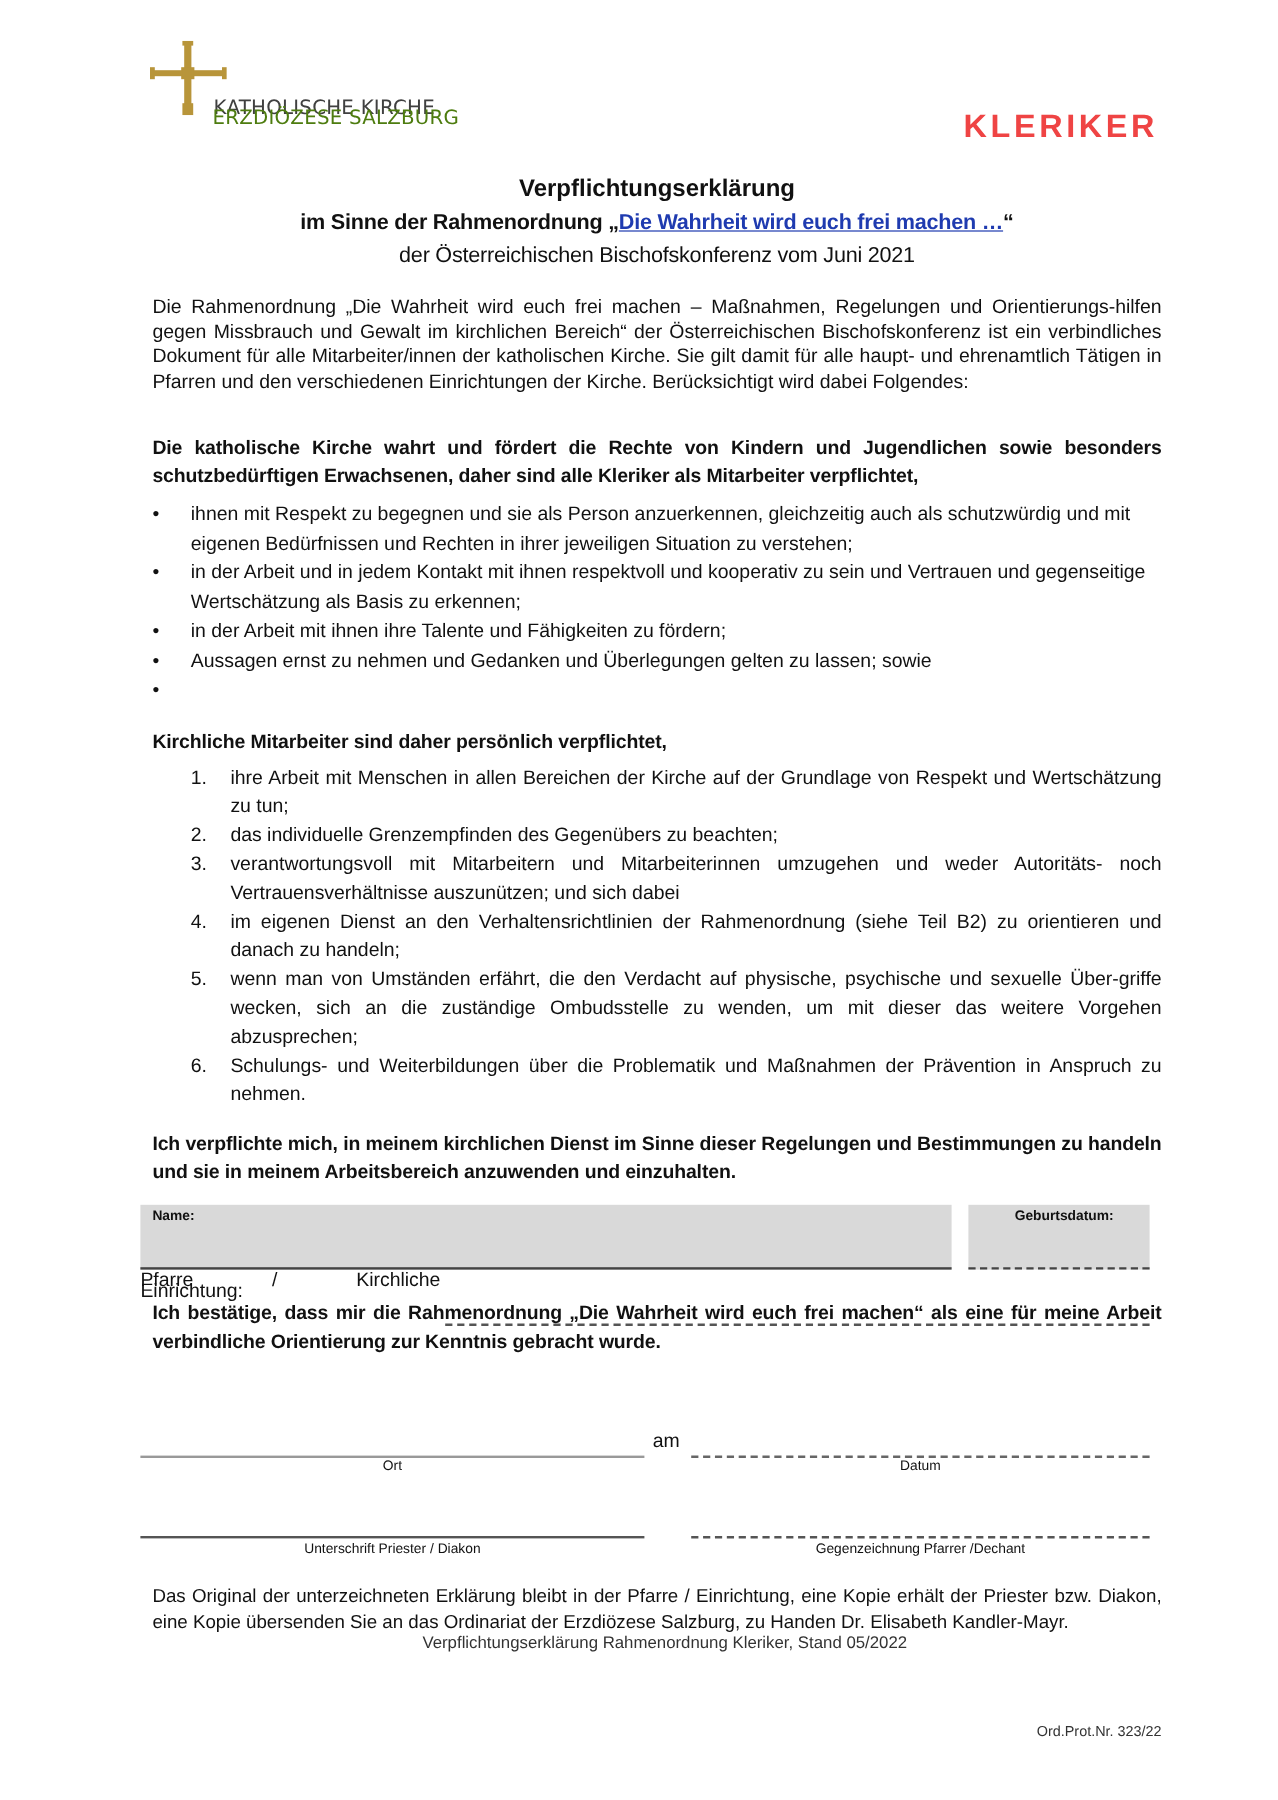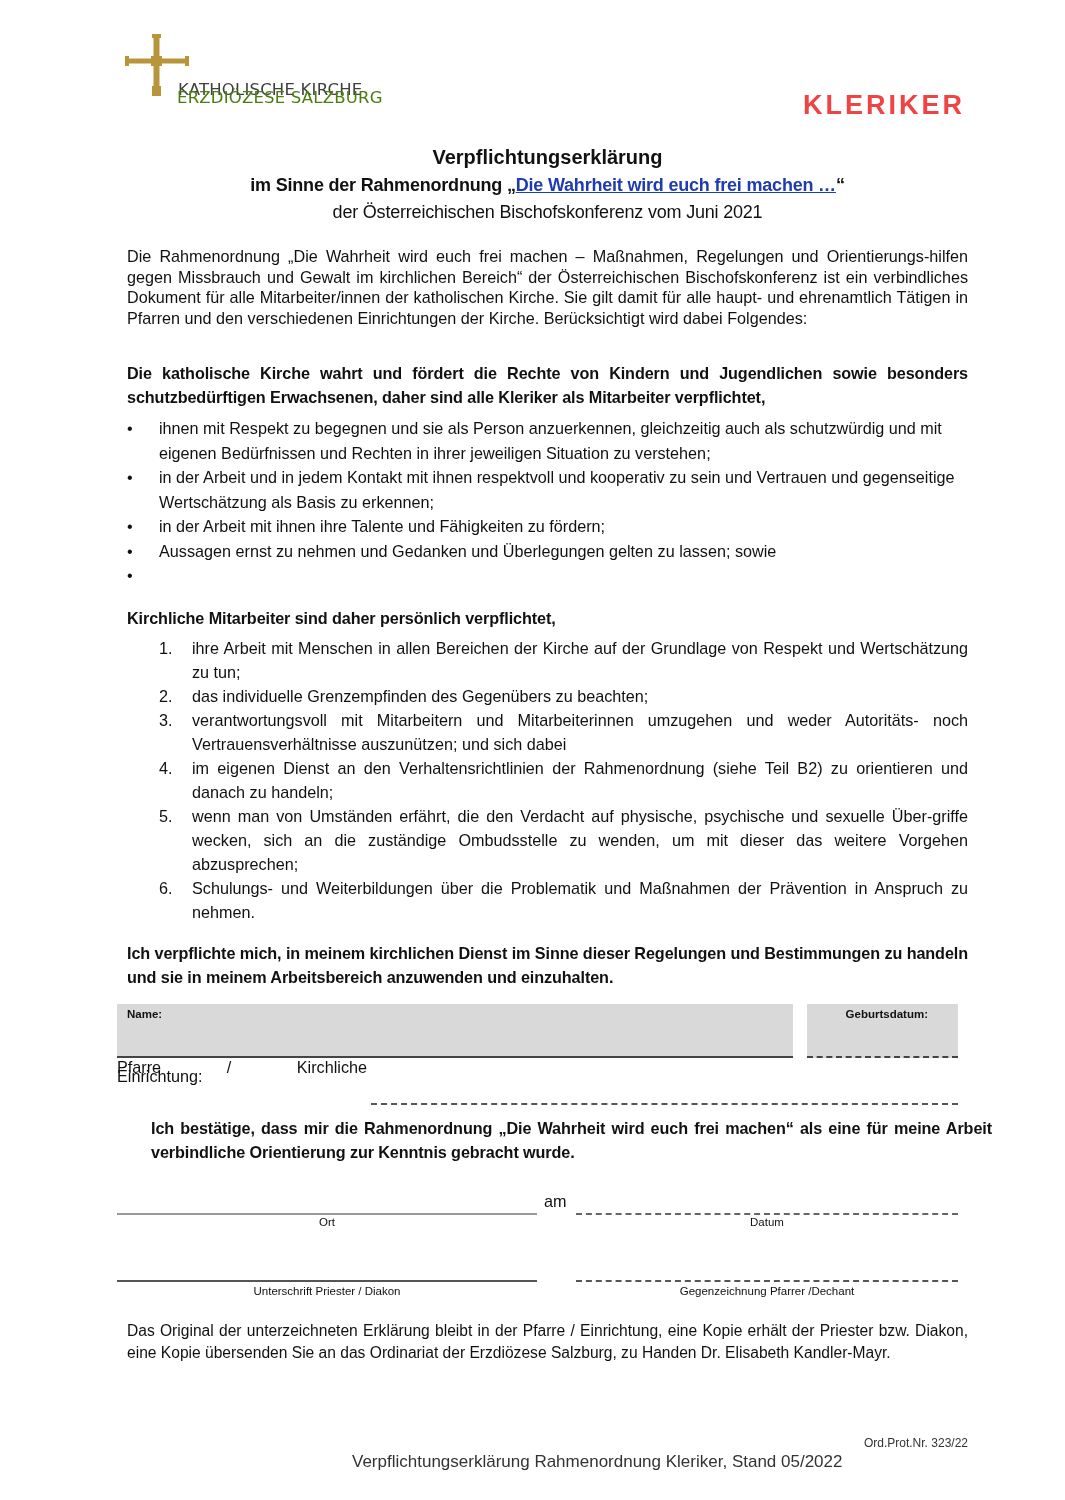--- a/index.html
+++ b/index.html
@@ -31,37 +31,37 @@
 
   .name-box { left:117px; top:1004px; width:676px; height:52px; background:#d9d9d9; border-bottom:2px solid #444; }
   .name-box .lbl { position:absolute; left:10px; top:4px; font-size:11.5px; font-weight:bold; font-family:"Liberation Sans", sans-serif; }
   .dob-box { left:807px; top:1004px; width:151px; height:52px; background:#d9d9d9; border-bottom:2px dashed #444; }
   .dob-box .lbl { position:absolute; right:30px; top:4px; font-size:11.5px; font-weight:bold; font-family:"Liberation Sans", sans-serif; }
 
   .pfarre1 { left:117px; top:1058px; font-size:16.2px; font-family:"Liberation Sans", sans-serif; width:250px; display:flex; justify-content:space-between; }
   .pfarre2 { left:117px; top:1067px; font-size:16.2px; font-family:"Liberation Sans", sans-serif; }
   .pfarre-line { left:371px; top:1103px; width:587px; border-bottom:2px dashed #555; }
 
-  .p4 { top:1116px;margin-left:24px; }
+  .p4 { top:1082px; }
 
   .ort-line { left:117px; top:1213px; width:420px; border-bottom:2px solid #999; }
   .am { left:544px; top:1192px; font-size:16.2px; font-family:"Liberation Sans", sans-serif; }
   .datum-line { left:576px; top:1213px; width:382px; border-bottom:2px dashed #666; }
   .caption { font-size:11.5px; font-family:"Liberation Sans", sans-serif; text-align:center; }
   .cap-ort { left:117px; width:420px; top:1216px; }
   .cap-datum { left:576px; width:382px; top:1216px; }
 
   .sig-line { left:117px; top:1280px; width:420px; border-bottom:2px solid #555; }
   .gegen-line { left:576px; top:1280px; width:382px; border-bottom:2px dashed #555; }
   .cap-sig { left:117px; width:420px; top:1285px; }
   .cap-gegen { left:576px; width:382px; top:1285px; }
 
   .closing { left:127px; width:841px; top:1320px; font-size:15.6px; line-height:22px; text-align:justify; font-family:"Liberation Sans", sans-serif; }
 
-  .footer-left { left:352px; top:1452px; font-size:17px; color:#333; font-family:"Liberation Sans", sans-serif; }
+  .footer-left { left:352px; top:1360px; font-size:14px; color:#333; font-family:"Liberation Sans", sans-serif; }
   .footer-right { right:97px; top:1436px; font-size:12px; color:#333; font-family:"Liberation Sans", sans-serif; }
 </style>
 </head>
 <body>
 
 <div class="cross">
   <svg width="64" height="62" viewBox="0 0 64 62">
     <g fill="#b8953a">
 
       <rect x="27" y="0" width="9" height="4"></rect>

